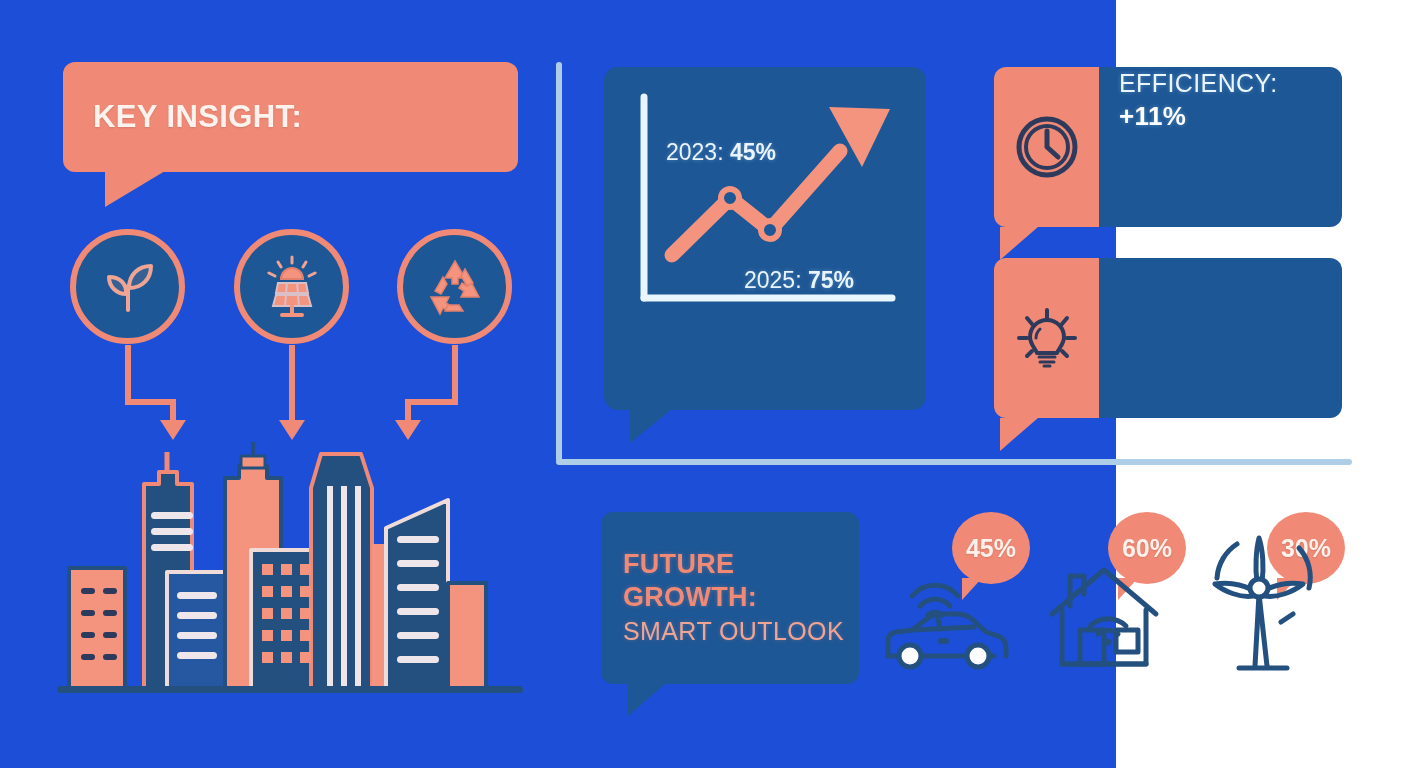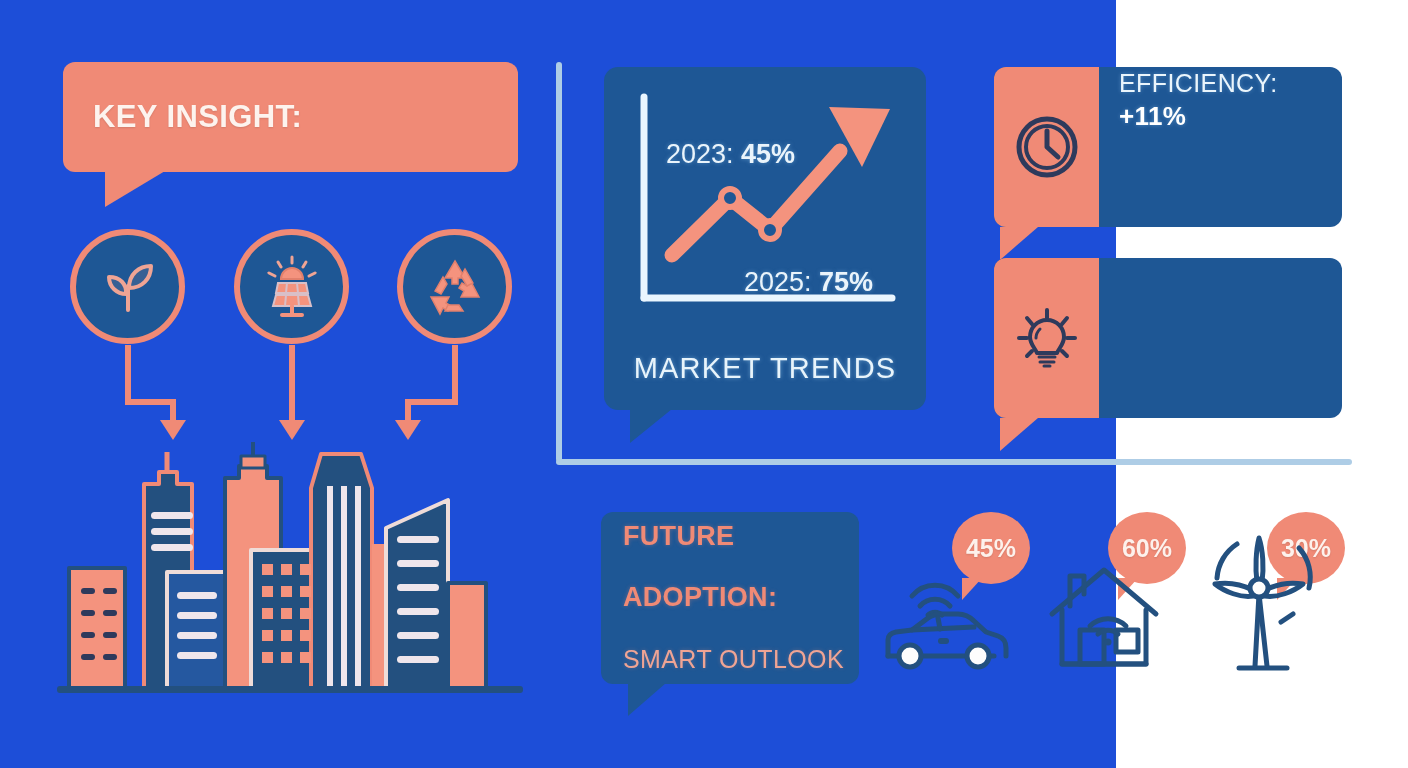--- a/index.html
+++ b/index.html
@@ -30,40 +30,40 @@
   
   #skyline{left:55px;top:440px;width:470px;height:255px;}
 
   
   #market-panel{left:604px;top:67px;width:322px;height:343px;background:#1E5795;border-radius:14px;}
   #market-tail{left:630px;top:409px;width:0;height:0;border-left:0 solid transparent;
     border-top:34px solid #1E5795;border-right:42px solid transparent;}
   #market-chart{left:604px;top:67px;width:322px;height:280px;}
   #market-label{left:604px;top:352px;width:322px;text-align:center;color:#E8F4FB;font-size:29px;
     letter-spacing:1.2px;text-shadow:0 0 4px rgba(160,210,245,.55);}
-  .chart-note{position:absolute;color:#EAF4FB;font-size:27px;white-space:nowrap;
+  .chart-note{position:absolute;color:#EAF4FB;font-size:23px;white-space:nowrap;
     text-shadow:0 0 4px rgba(140,195,240,.5);}
   .chart-note b{font-weight:bold;}
 
   
   .stat-card{height:160px;width:348px;border-radius:12px;overflow:hidden;display:flex;background:#1E5795;}
   .stat-ico{width:105px;flex:0 0 105px;background:#F08A76;display:flex;align-items:center;justify-content:center;}
   .stat-txt{flex:1;display:flex;flex-direction:column;padding-left:20px;}
   .stat-txt .l1{color:#EAF5FC;font-size:25px;letter-spacing:.4px;line-height:1.3;
     text-shadow:0 0 4px rgba(150,200,240,.45);}
   .stat-txt .l2{color:#FFFFFF;font-size:26px;font-weight:bold;letter-spacing:.4px;line-height:1.3;
     text-shadow:0 0 4px rgba(150,200,240,.45);}
   #stat1{left:994px;top:67px;}
   #stat1-tail{left:1000px;top:227px;width:0;height:0;border-top:33px solid #F08A76;border-right:38px solid transparent;}
   #stat2{left:994px;top:258px;}
   #stat2-tail{left:1000px;top:418px;width:0;height:0;border-top:33px solid #F08A76;border-right:38px solid transparent;}
 
   
   #future-panel{left:601px;top:512px;width:258px;height:172px;background:#1E5795;border-radius:12px;
-    display:flex;flex-direction:column;justify-content:center;padding-left:22px;box-sizing:border-box;gap:28px;}
+    display:flex;flex-direction:column;justify-content:center;padding-left:22px;box-sizing:border-box;}
   #future-panel .f1{color:#F08A76;font-size:27px;font-weight:bold;letter-spacing:.3px;line-height:1.2;
     text-shadow:0 0 4px rgba(240,140,120,.35);}
   #future-panel .f2{color:#EFA494;font-size:25px;letter-spacing:.4px;line-height:1.25;margin-top:3px;
     text-shadow:0 0 4px rgba(240,150,130,.3);}
   #future-tail{left:628px;top:683px;width:0;height:0;border-top:33px solid #1E5795;border-right:38px solid transparent;}
 
   
   .smart-item{position:absolute;width:150px;height:170px;}
   .pct-bubble{position:absolute;width:78px;height:72px;border-radius:50%;background:#F08A76;
     display:flex;align-items:center;justify-content:center;color:#FDF1EC;font-size:25px;font-weight:bold;
@@ -238,21 +238,20 @@
     <circle cx="166" cy="163" r="9" fill="#1E5795" stroke="#F4937E" stroke-width="6"></circle>
   </svg>
 
   <div class="chart-note" style="left:666px;top:139px;">
     <span>2023: </span><b>45%</b>
   </div>
   <div class="chart-note" style="left:744px;top:250px;margin-top:17px;">
     <span>2025: </span><b>75%</b>
   </div>
 
-  <div class="abs" id="market-label">MARKET TRENDS</div>
 
   <div class="abs stat-card" id="stat1">
     <div class="stat-ico">
       <svg width="66" height="66" viewBox="0 0 66 66">
         <circle cx="33" cy="33" r="28" fill="none" stroke="#2E3A5C" stroke-width="5"></circle>
         <circle cx="33" cy="33" r="21" fill="none" stroke="#2E3A5C" stroke-width="4"></circle>
         <path d="M33 17 L33 33 L44 43" fill="none" stroke="#2E3A5C" stroke-width="5" stroke-linecap="round" stroke-linejoin="round"></path>
       </svg>
     </div>
     <div class="stat-txt">
@@ -281,21 +280,21 @@
             <path d="M26 57 L40 57"></path>
             <path d="M30 61 L36 61"></path>
         </g>
       </svg>
     </div>
   </div>
   <div class="abs" id="stat2-tail"></div>
 
   <div class="abs" id="future-panel">
     <div class="f1">FUTURE</div>
-    <div class="f1">ADOPTION:</div>
+    <div class="f1">GROWTH:</div>
     <div class="f2">SMART OUTLOOK</div>
   </div>
   <div class="abs" id="future-tail"></div>
 
   <div class="smart-item" id="smart1">
     <div class="pct-bubble" style="left:72px;top:4px;">45%</div>
     <div class="pct-tail" style="left:82px;top:70px;"></div>
     <svg style="position:absolute;left:2px;top:56px;" width="128" height="110" viewBox="0 0 128 110">
       <g fill="none" stroke="#23507F" stroke-width="5" stroke-linecap="round">
         <path d="M30 32 A30 30 0 0 1 76 32"></path>

